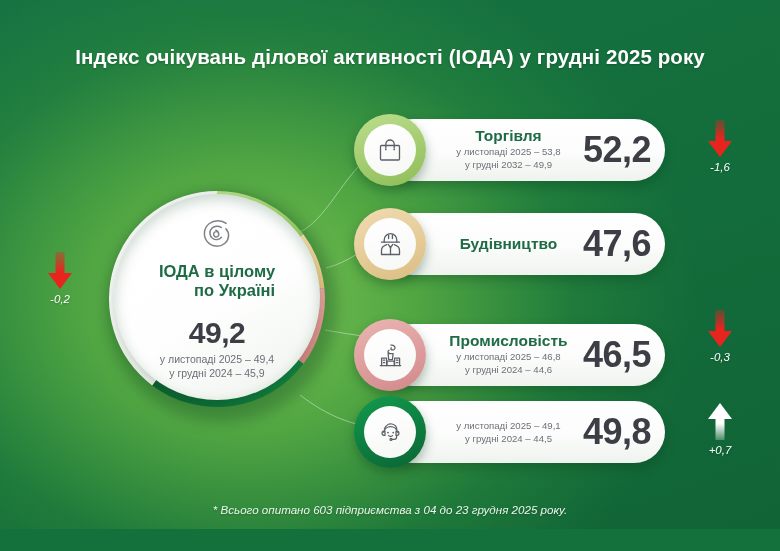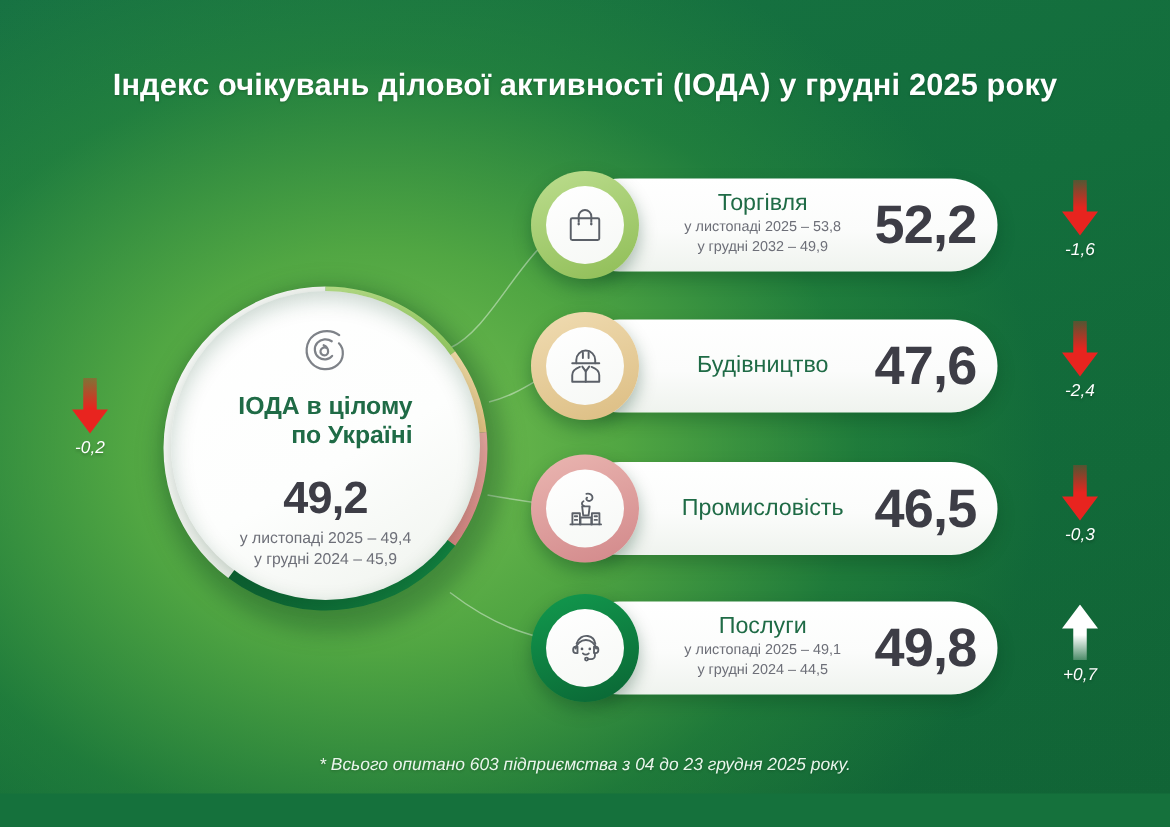--- a/index.html
+++ b/index.html
@@ -64,21 +64,21 @@
     position:absolute;height:62px;left:382px;width:283px;
     border-radius:31px;
     background:linear-gradient(180deg,#ffffff 0%,#fbfcfb 55%,#eff3ee 100%);
     box-shadow:0 5px 11px rgba(6,55,28,0.30);
     display:flex;align-items:center;
   }
   .card-body{
     margin-left:56px;display:flex;align-items:center;flex:1;padding-right:14px;
   }
   .card-texts{flex:1;text-align:center;}
-  .card-title{color:#1f6b46;font-size:15.5px;font-weight:normal;line-height:1.05;}
+  .card-title{color:#1f6b46;font-size:15.5px;font-weight:bold;line-height:1.05;}
   .card-sub{color:#6d6f78;font-size:9.6px;line-height:1.32;margin-top:2px;}
   .card-value{
     color:#3d3d46;font-size:36px;font-weight:bold;letter-spacing:-0.5px;
     margin-left:4px;white-space:nowrap;
   }
 
   .icon-badge{
     position:absolute;left:-28px;top:-5px;width:72px;height:72px;border-radius:50%;
     display:flex;align-items:center;justify-content:center;
     box-shadow:0 5px 11px rgba(6,55,28,0.34);
@@ -246,54 +246,45 @@
         </svg>
       </div>
     </div>
     <div class="card-body">
       <div class="card-texts">
         <div class="card-title">Будівництво</div>
       </div>
       <div class="card-value">47,6</div>
     </div>
   </div>
-  <div class="delta" style="left:682px;top:214px;">
-    <svg width="26" height="38" viewBox="0 0 26 38">
-      <defs>
-          <linearGradient id="ad2" x1="0" y1="0" x2="0" y2="1">
-        <stop offset="0%" stop-color="#e8241f" stop-opacity="0.30"></stop>
-        <stop offset="50%" stop-color="#e8241f"></stop>
-            <stop offset="100%" stop-color="#e8241f"></stop>
-      </linearGradient>
-        </defs>
-      <path d="M8.5 0 H17.5 V21 H25 L13 37 L1 21 H8.5 Z" fill="url(#ad2)"></path>
-    </svg>
-    <div class="delta-label">-2,4</div>
-  </div>
-
-  <div class="card" style="top:308px;">
+
+  <div class="card" style="top:324px;">
     <div class="icon-badge" style="background:linear-gradient(160deg,#eab6b1 0%,#d2888a 100%);">
       <div class="icon-disc">
         <svg width="27" height="27" viewBox="0 0 27 27">
           <g fill="none" stroke="#5b6068" stroke-width="1.25" stroke-linejoin="round" stroke-linecap="round">
             <path d="M13.9 3.2 c2.4 -.6 4.3 1.0 4.1 2.8 c-.2 1.6 -1.9 2.3 -3.2 1.8 c-1.0 -.4 -1.2 -1.6 -.4 -2.0"></path>
             <path d="M12.0 8.2 c-1.6 .9 -1.3 2.6 .3 3.0"></path>
             <path d="M11.1 11.6 h5.0 l-.7 6.0 h-3.6 z"></path>
             <path d="M3.3 23.6 h20.4"></path>
             <path d="M4.6 23.6 v-7.4 h5.0 v7.4"></path>
             <path d="M17.6 23.6 v-7.4 h5.0 v7.4"></path>
             <path d="M10.0 23.6 v-4.6 h7.2 v4.6"></path>
             <path d="M6.2 18.2 h1.6 M6.2 20.6 h1.6 M19.4 18.2 h1.6 M19.4 20.6 h1.6"></path>
           </g>
         </svg>
       </div>
     </div>
     <div class="card-body">
       <div class="card-texts">
         <div class="card-title">Промисловість</div>
+        <div class="card-sub">
+          <span>у листопаді 2025 – 46,8</span><br>
+          <span>у грудні 2024 – 44,6</span>
+        </div>
       </div>
       <div class="card-value">46,5</div>
     </div>
   </div>
   <div class="delta" style="left:682px;top:310px;">
     <svg width="26" height="38" viewBox="0 0 26 38">
       <defs>
           <linearGradient id="ad3" x1="0" y1="0" x2="0" y2="1">
         <stop offset="0%" stop-color="#e8241f" stop-opacity="0.30"></stop>
         <stop offset="50%" stop-color="#e8241f"></stop>
@@ -318,21 +309,20 @@
             <circle cx="14.0" cy="20.4" r="1.0"></circle>
             <circle cx="11.0" cy="13.6" r="0.9" fill="#5b6068" stroke="none"></circle>
             <circle cx="16.2" cy="13.6" r="0.9" fill="#5b6068" stroke="none"></circle>
             <path d="M11.6 16.6 c1.1 1.1 2.8 1.1 3.9 0"></path>
           </g>
         </svg>
       </div>
     </div>
     <div class="card-body">
       <div class="card-texts">
-        <div class="card-title">Послуги</div>
         <div class="card-sub">
           <span>у листопаді 2025 – 49,1</span><br>
           <span>у грудні 2024 – 44,5</span>
         </div>
       </div>
       <div class="card-value">49,8</div>
     </div>
   </div>
   <div class="delta" style="left:682px;top:403px;">
     <svg width="26" height="38" viewBox="0 0 26 38">

